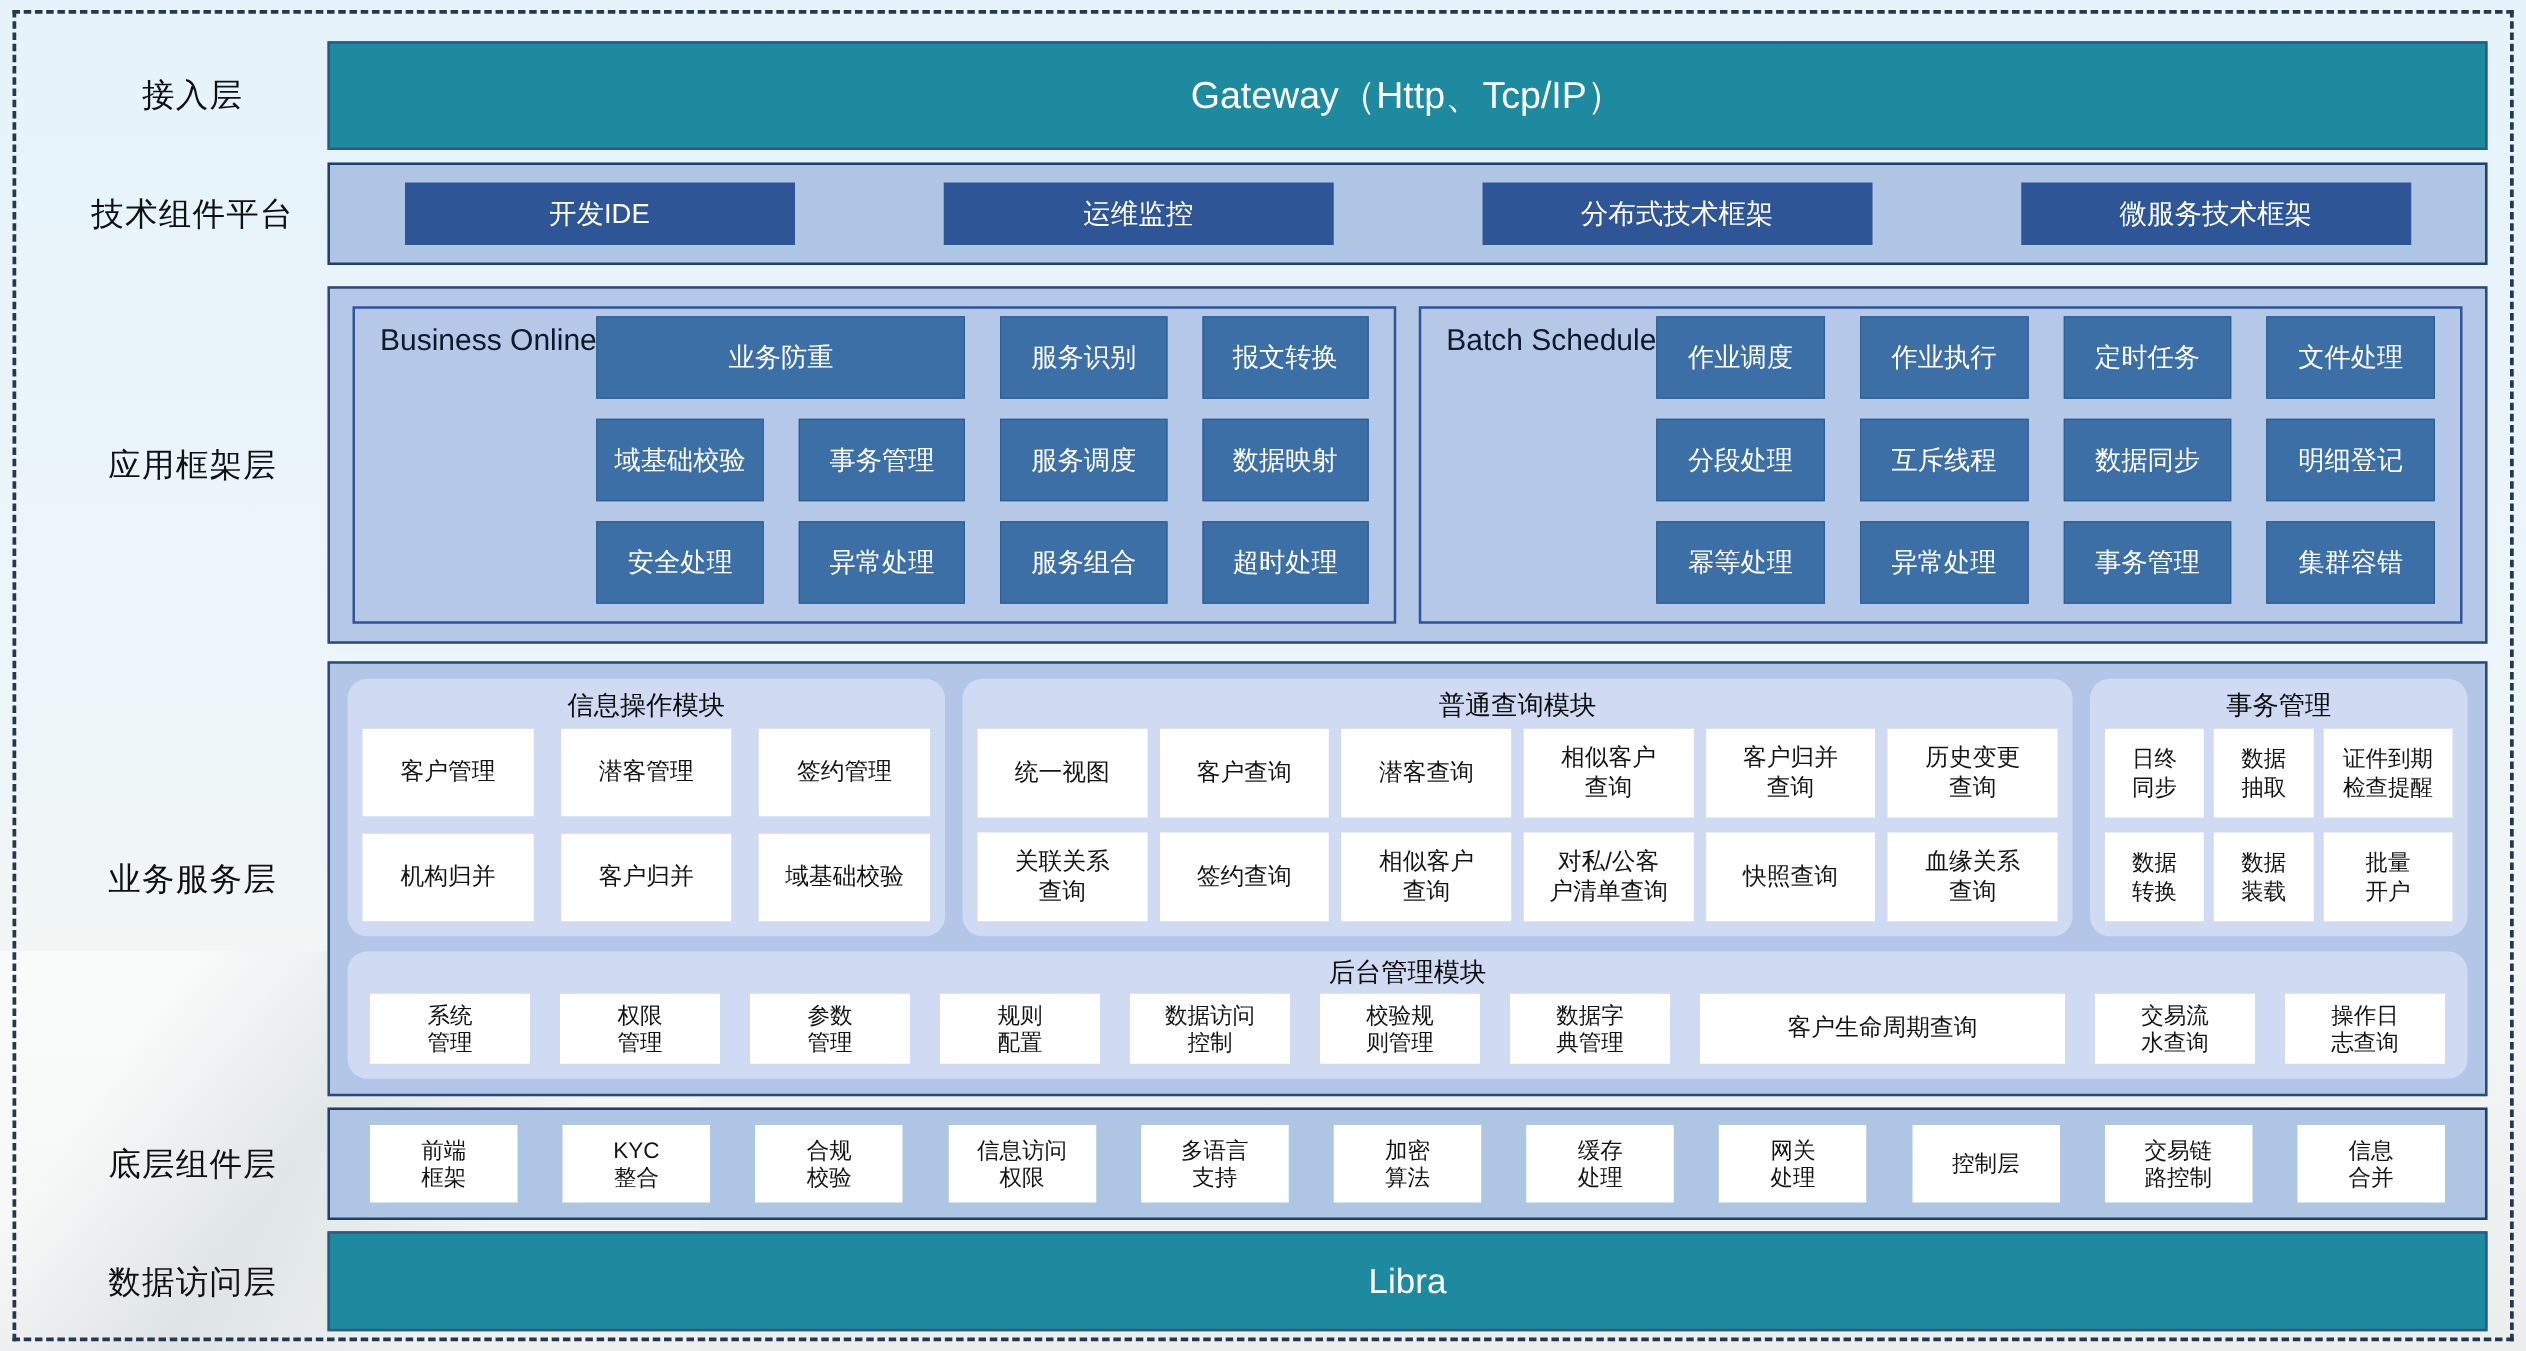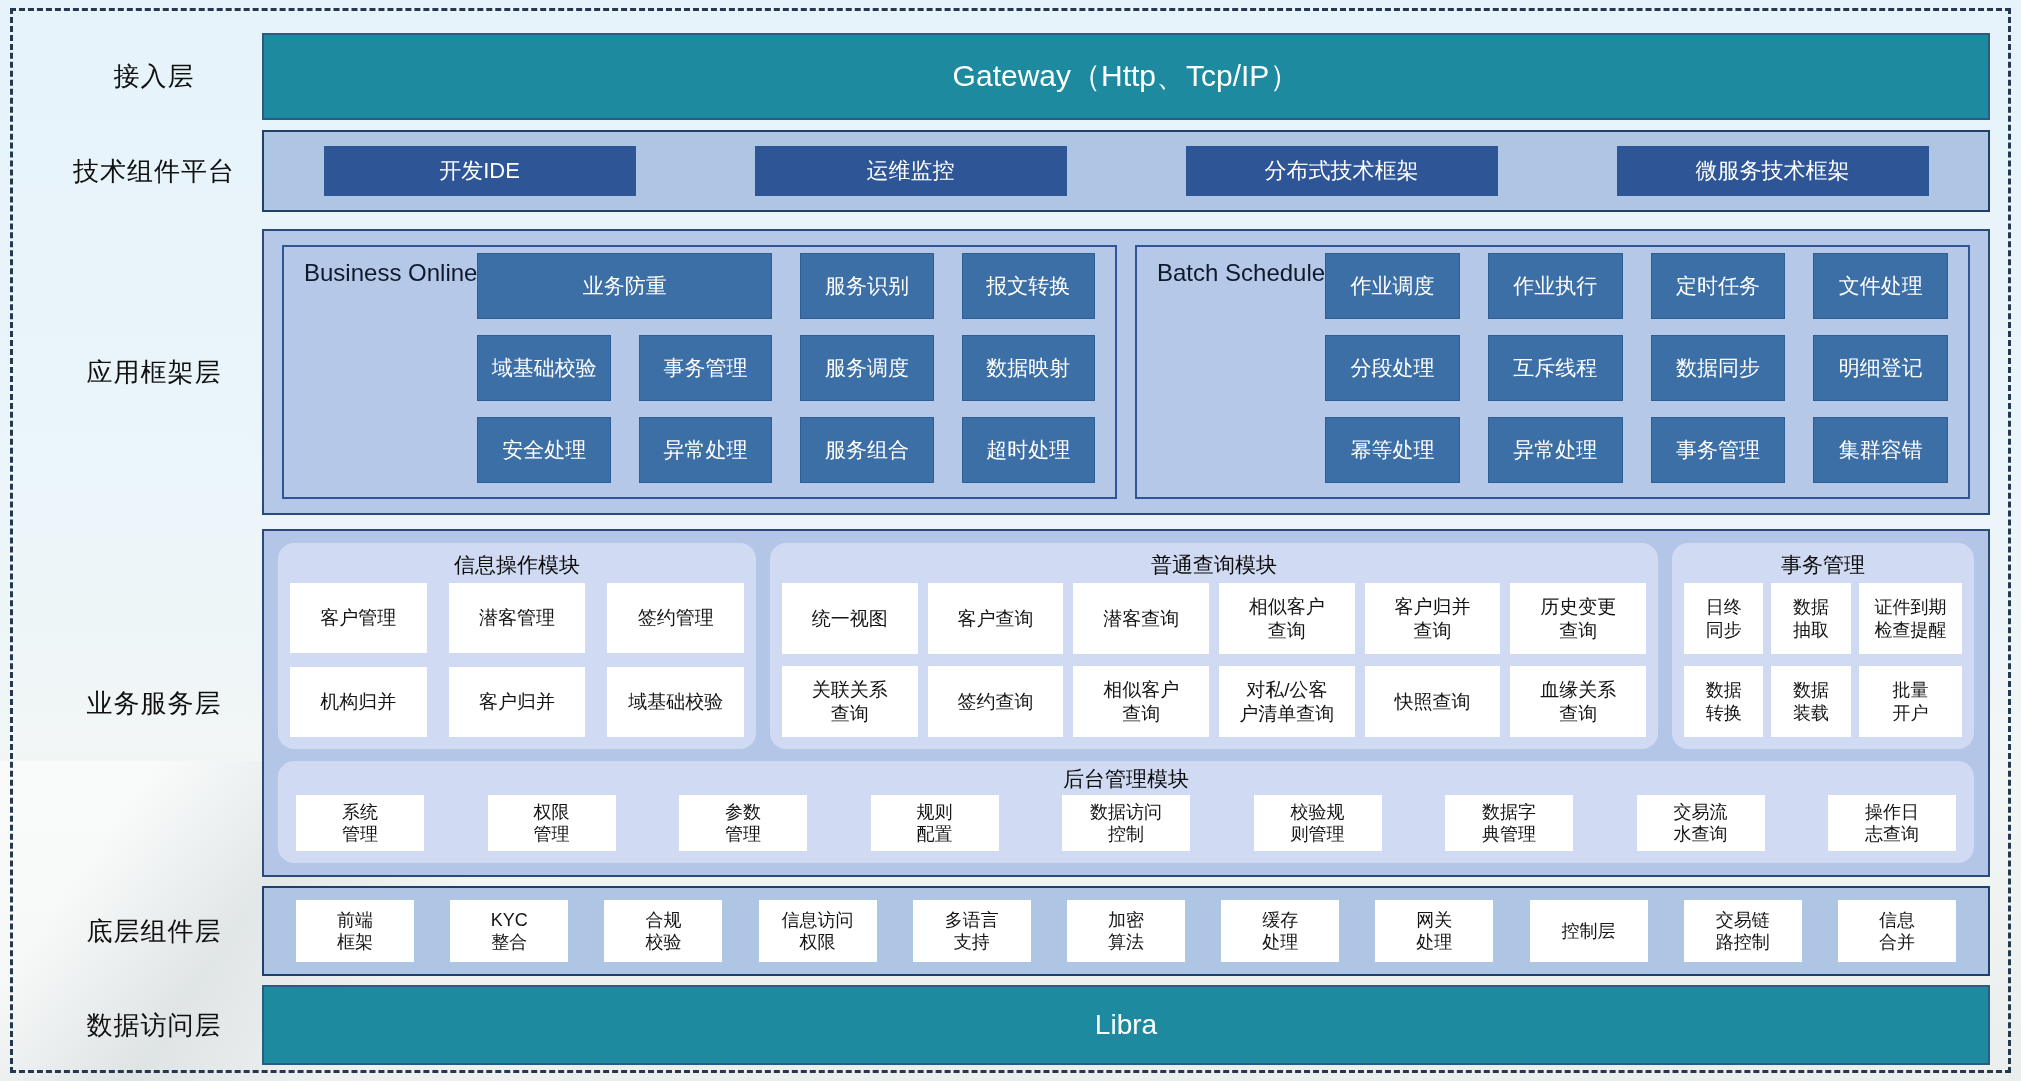--- a/index.html
+++ b/index.html
@@ -245,20 +245,21 @@
         <div class="cell acell">参数
 管理</div>
         <div class="cell acell">规则
 配置</div>
         <div class="cell acell">数据访问
 控制</div>
         <div class="cell acell">校验规
 则管理</div>
         <div class="cell acell">数据字
 典管理</div>
+        <div class="cell acell wide">客户生命周期查询</div>
         <div class="cell acell">交易流
 水查询</div>
         <div class="cell acell">操作日
 志查询</div>
       </div>
     </div>
   </div>
 
   <div class="row comp">
     <div class="cell ccell">前端

